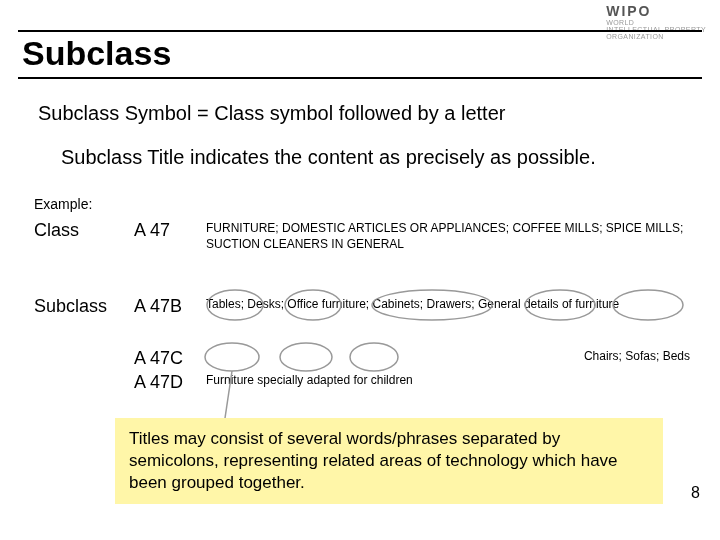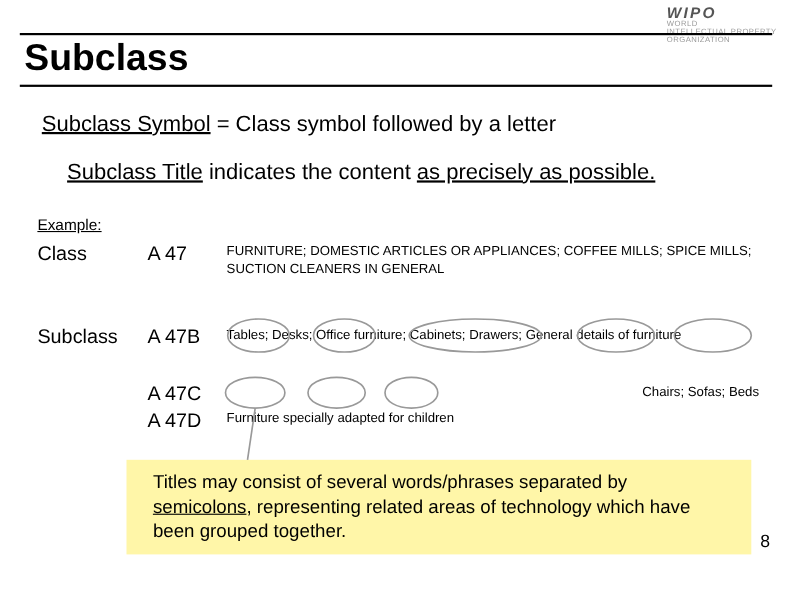--- a/index.html
+++ b/index.html
@@ -18,21 +18,20 @@
     top: 4px;
     right: 14px;
     text-align: left;
     line-height: 1.05;
   }
   .logo-main {
     font-weight: bold;
     font-size: 14px;
     letter-spacing: 2px;
     color: #555;
-    font-style: italic;
   }
   .logo-sub {
     font-size: 7px;
     color: #999;
     letter-spacing: 0.4px;
   }
   .title-band {
     position: absolute;
     top: 30px;
     left: 18px;
@@ -47,41 +46,41 @@
     font-weight: bold;
   }
   .def-line {
     position: absolute;
     left: 38px;
     right: 38px;
     font-size: 20px;
   }
   .def1 { top: 102px; }
   .def2 { top: 146px; margin-left: 23px; }
-  .u { text-decoration: underline; }
+  .u { }
   .ex-label {
     position: absolute;
     left: 34px;
     font-size: 14px;
   }
   .ex-header { top: 196px; }
   .ex-row1 { top: 220px; }
   .ex-row2 { top: 296px; }
   .ex-row3 { top: 348px; text-align: right; }
   .ex-row4 { top: 372px; }
   .col-label { position: absolute; left: 34px; font-size: 18px; }
   .col-code  { position: absolute; left: 134px; font-size: 18px; }
   .col-desc  { position: absolute; left: 206px; right: 30px; font-size: 12px; line-height: 1.35; }
   .note-box {
     position: absolute;
     left: 115px;
     top: 418px;
     width: 520px;
     background: #fff6a8;
-    padding: 10px 24px;
+    padding: 10px 14px;
     font-size: 17px;
     line-height: 1.3;
   }
   .page-num {
     position: absolute;
     right: 20px;
     bottom: 38px;
     font-size: 16px;
   }
   

